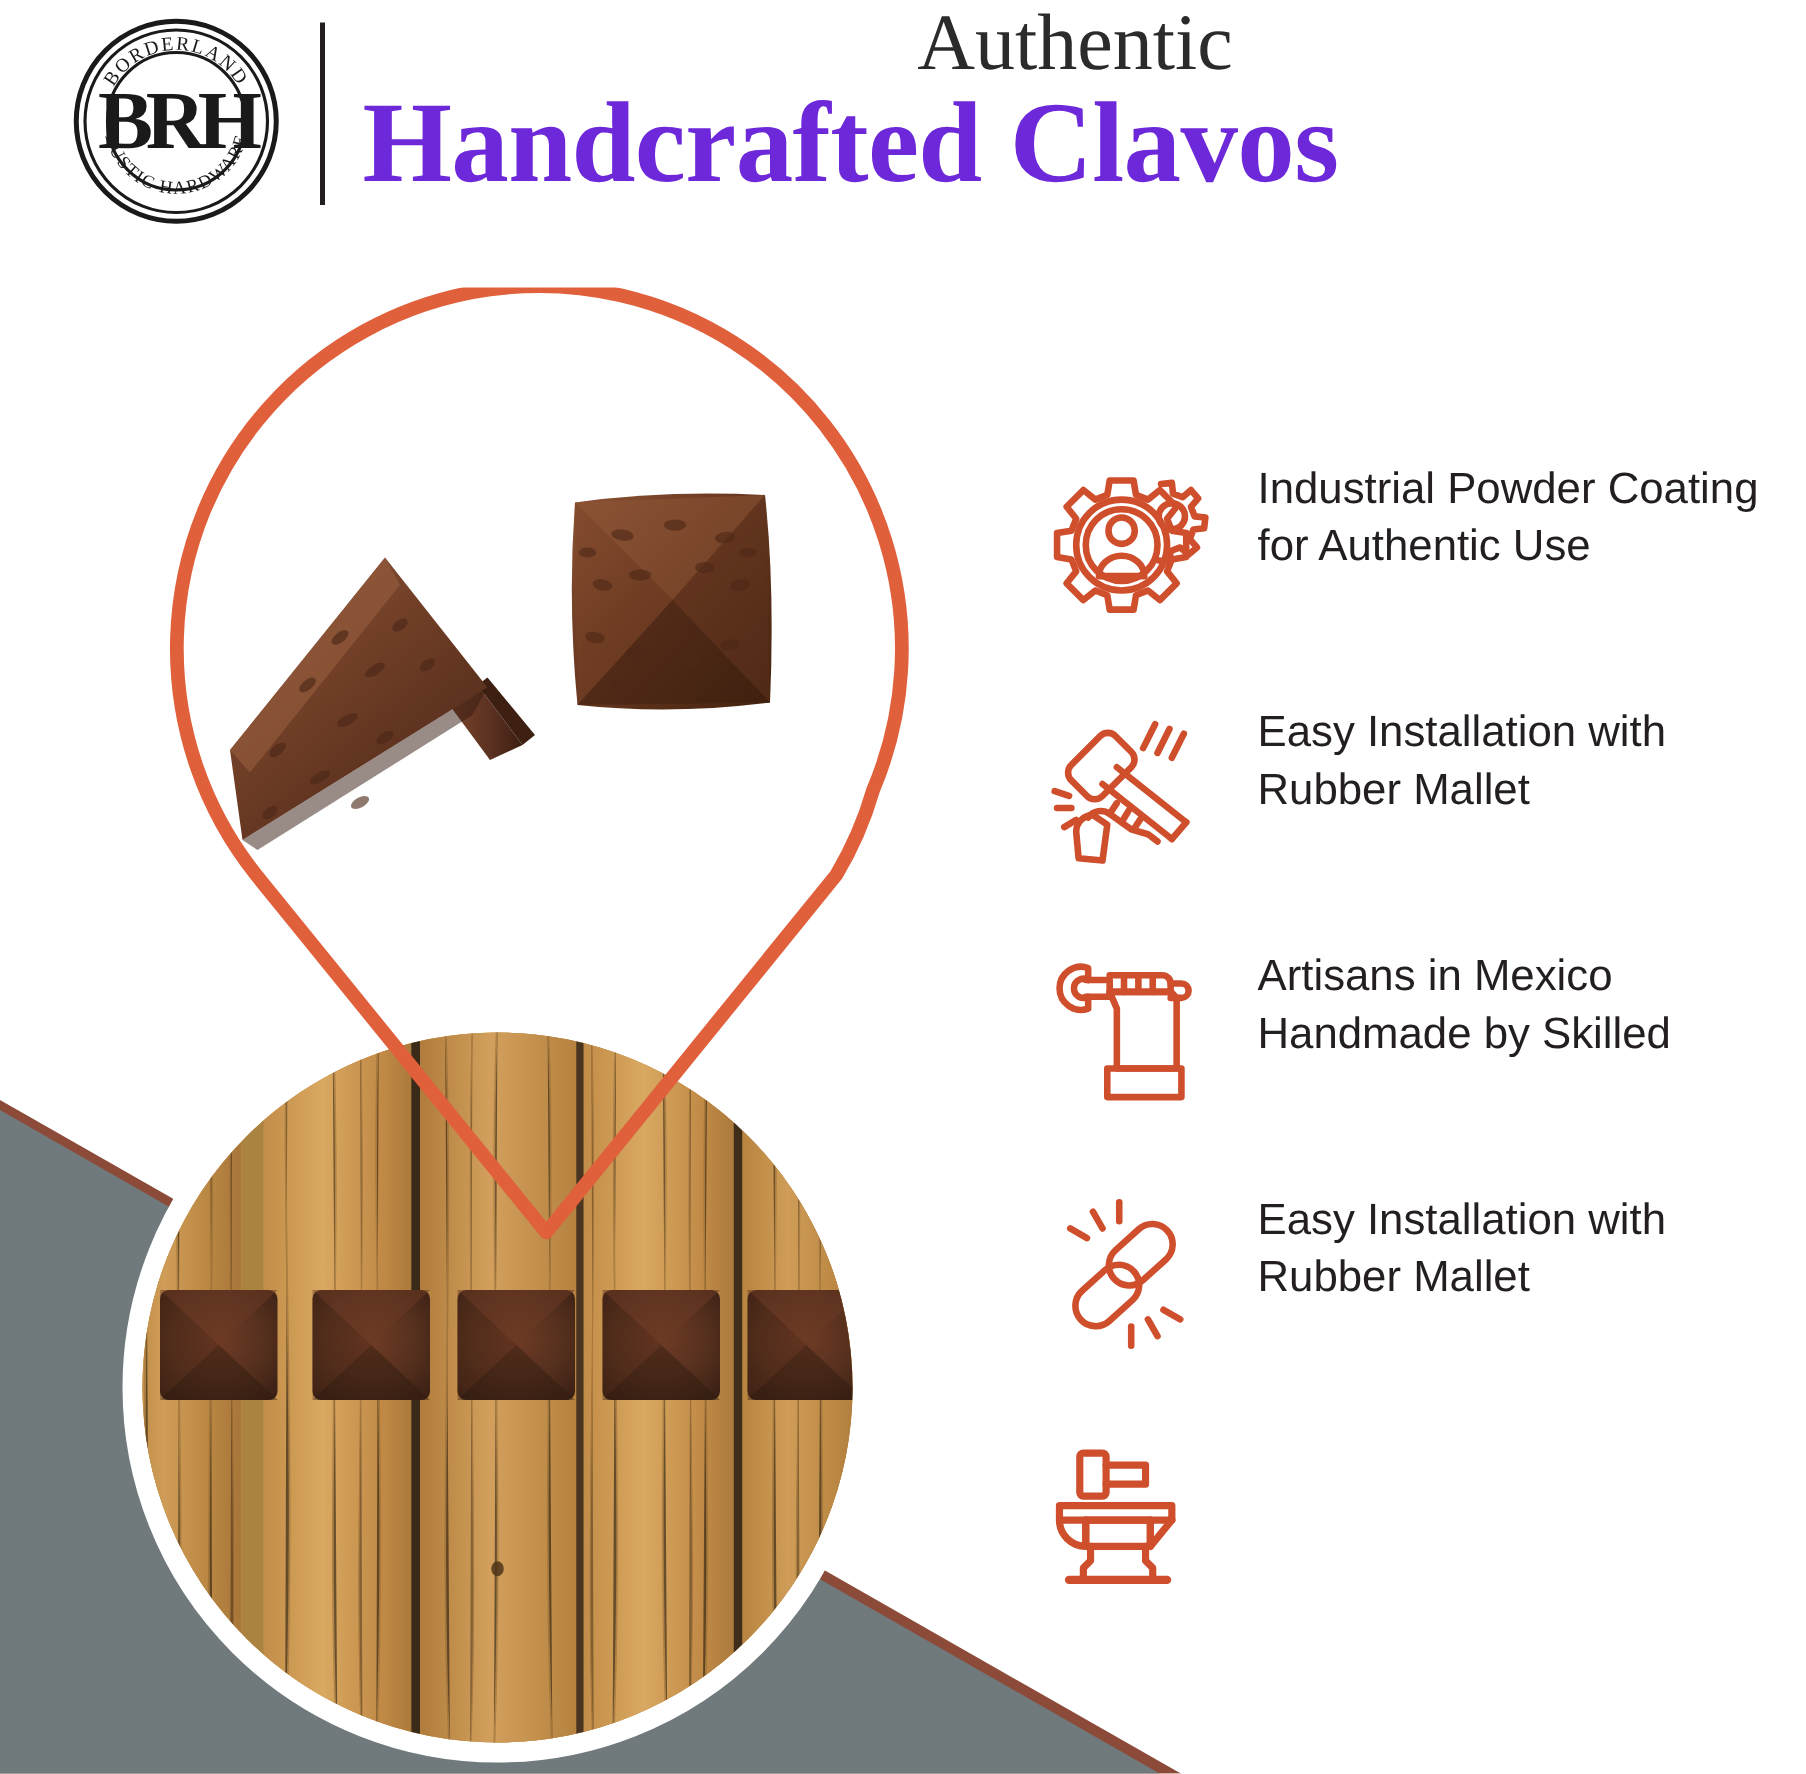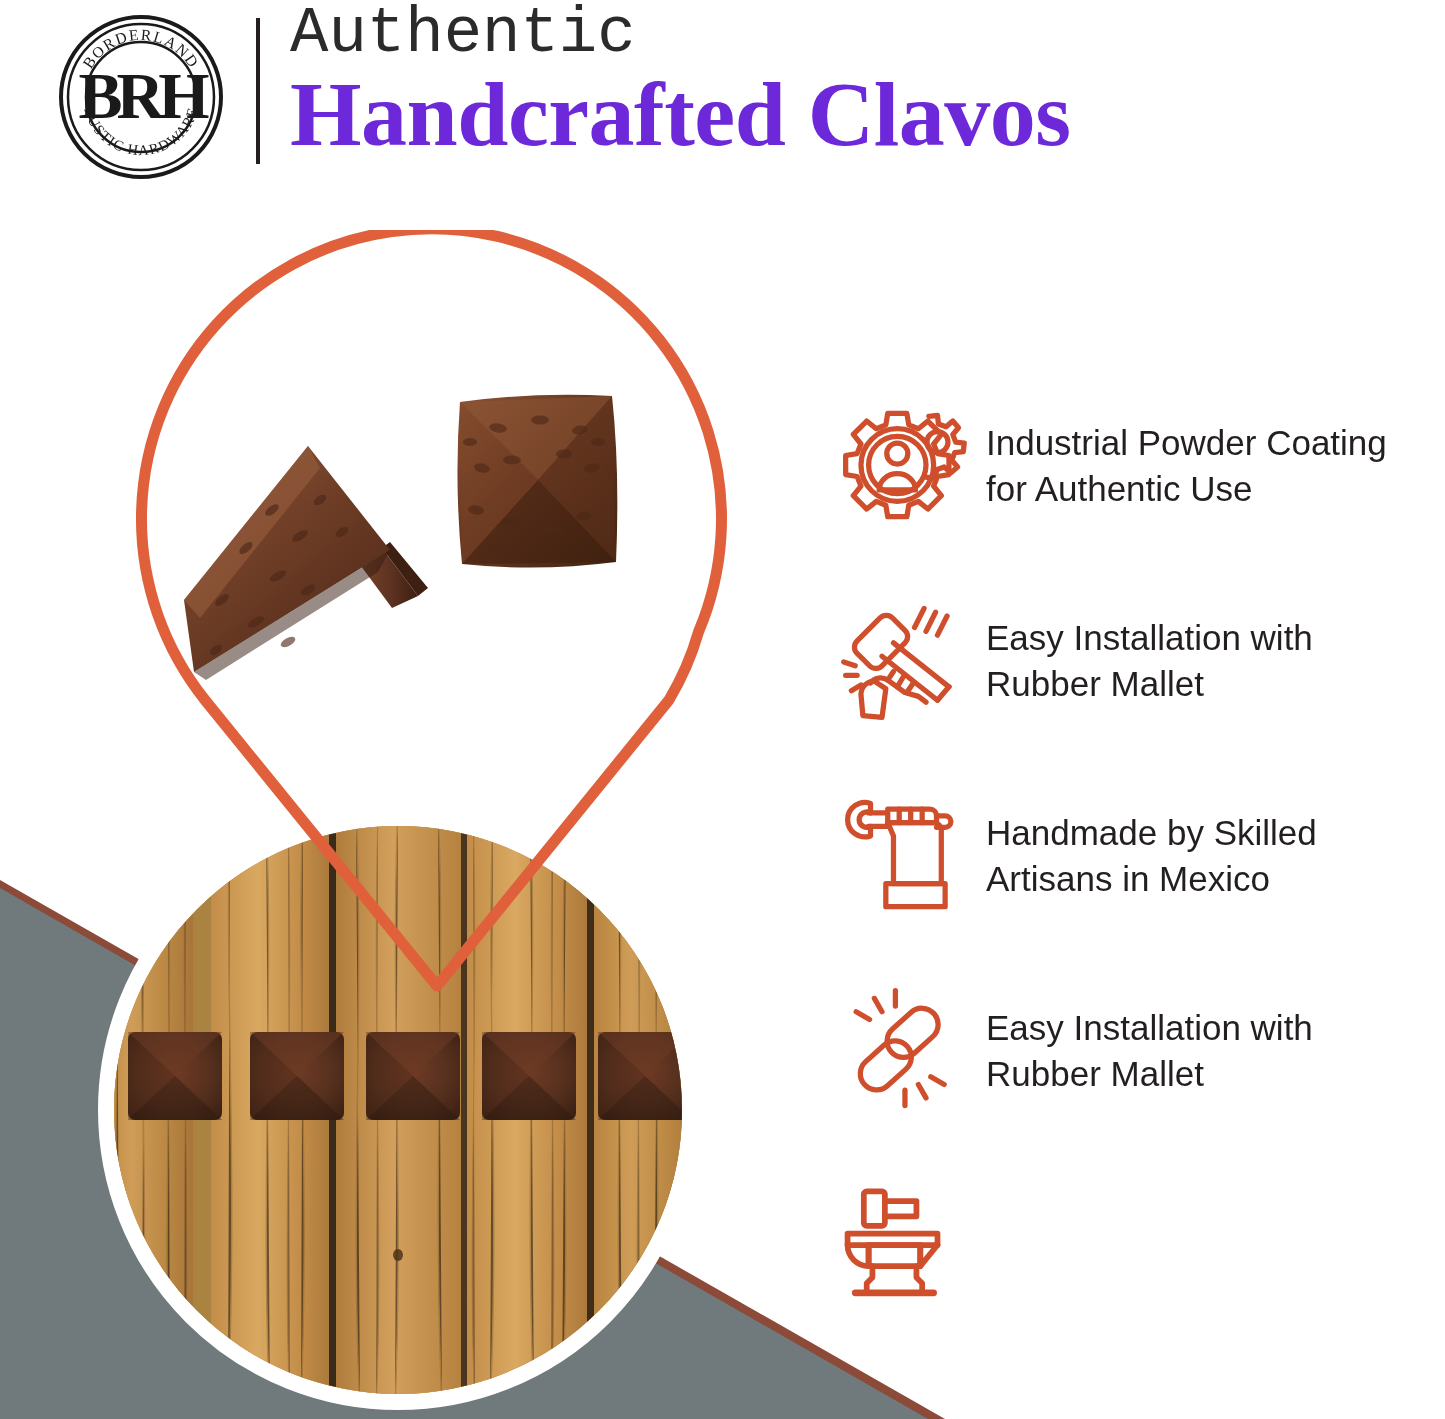--- a/index.html
+++ b/index.html
@@ -40,27 +40,28 @@
     height: 146px;
     background: #231f20;
   }
   #title-block {
     position: absolute;
     left: 290px;
     top: 2px;
     width: 1140px;
   }
   .title-line-1 {
-    font-family: Liberation Mono, monospace;
+    font-family: Liberation Serif, serif;
     font-weight: 400;
     font-size: 64px;
     line-height: 64px;
     color: #2b2b2b;
     letter-spacing: 0px;
     white-space: nowrap;
+    text-align: center;
   }
   .title-line-2 {
     font-family: "Liberation Serif", serif;
     font-weight: 700;
     font-size: 92px;
     line-height: 96px;
     color: #6d28d9;
     letter-spacing: -0.5px;
     white-space: nowrap;
   }
@@ -118,22 +119,22 @@
   
   #features {
     position: absolute;
     left: 838px;
     top: 368px;
     width: 607px;
   }
   .feature-row {
     position: relative;
     display: flex;
-    align-items: center;
     height: 195px;
+    gap: 20px;
   }
   .feature-icon {
     flex: 0 0 138px;
     width: 138px;
     height: 138px;
     display: flex;
     align-items: center;
     justify-content: flex-start;
   }
   .feature-text {
@@ -436,22 +437,22 @@
             <path d="M88,20 L88,34"></path>
             <path d="M103,27 L112,27 a6,6 0 0 1 0,12 L103,39"></path>
 
             <path d="M52,34 L100,34 a8,8 0 0 1 8,8 L108,98 L58,98 L58,48 Z"></path>
 
             <path d="M50,98 L112,98 L112,122 L50,122 Z"></path>
           </g>
         </svg>
       </div>
       <div class="feature-text">
+        <span class="l">Artisans in Mexico</span>
         <span class="l">Handmade by Skilled</span>
-        <span class="l">Artisans in Mexico</span>
       </div>
     </div>
 
     <div class="feature-row">
       <div class="feature-icon">
         <svg viewBox="0 0 138 138" width="132" height="132">
           <g fill="none" stroke="#cf4e2c" stroke-width="5.5" stroke-linejoin="round" stroke-linecap="round">
 
             <g transform="rotate(-42 78 50)">
               <rect x="48" y="33" width="60" height="34" rx="17"></rect>

